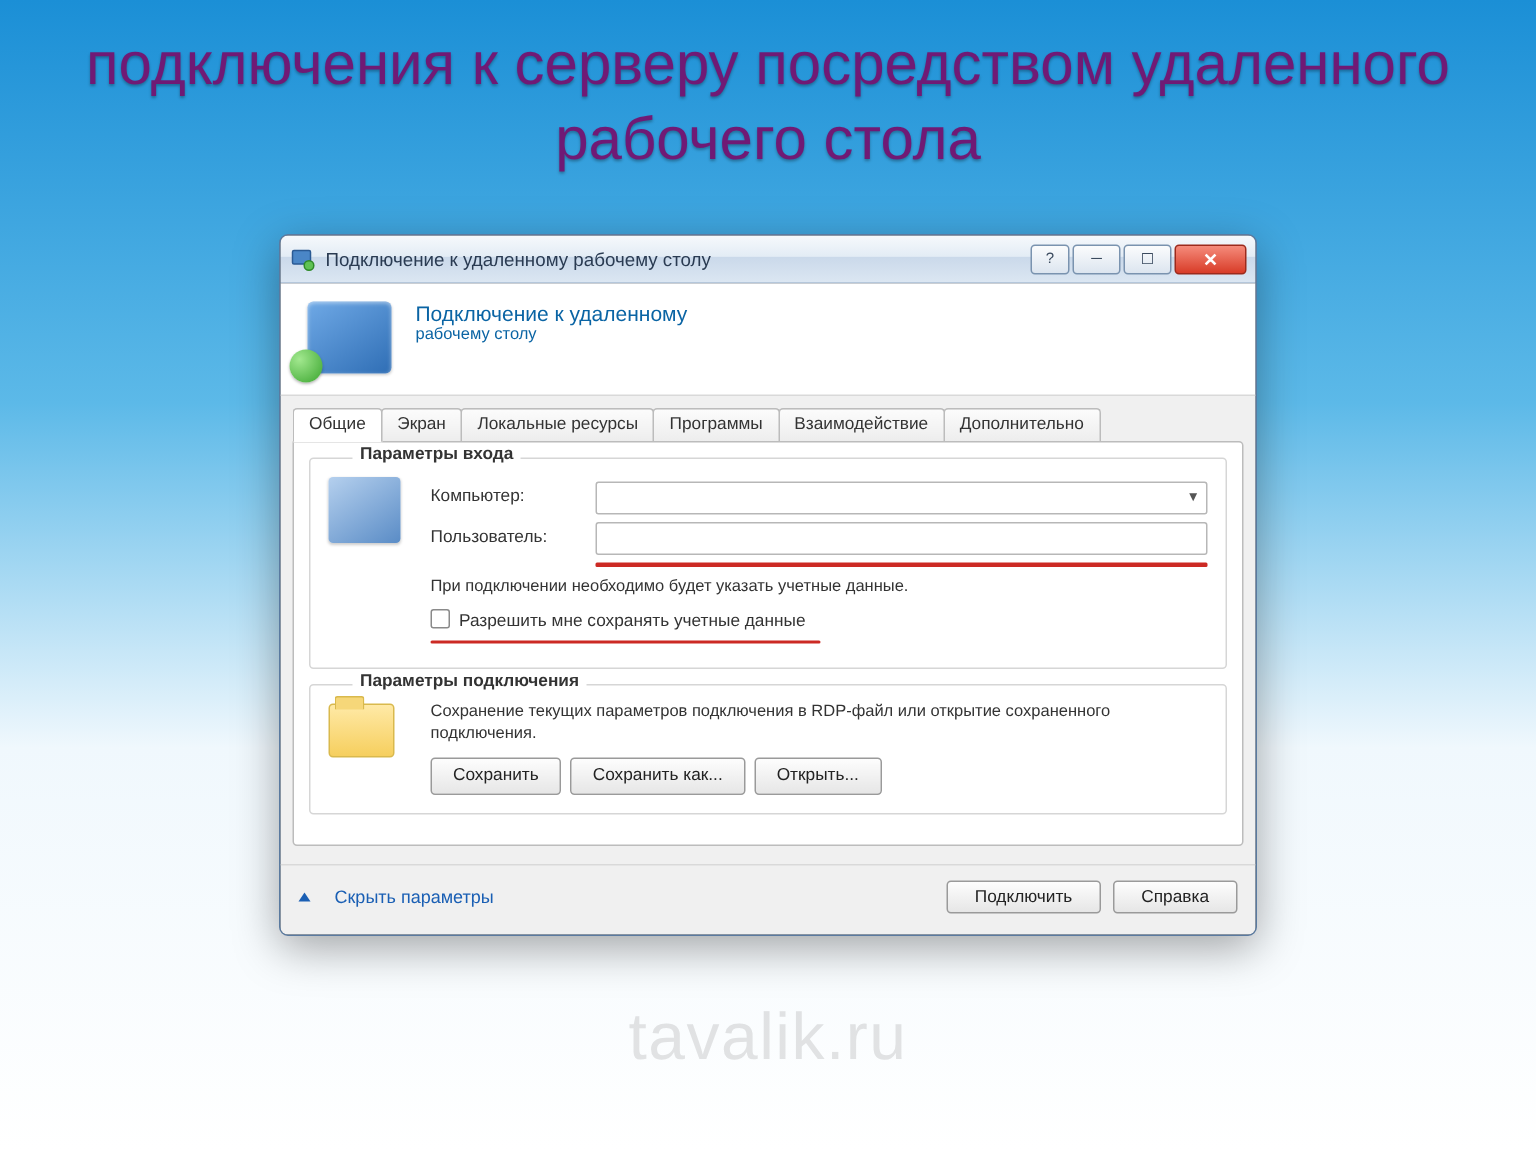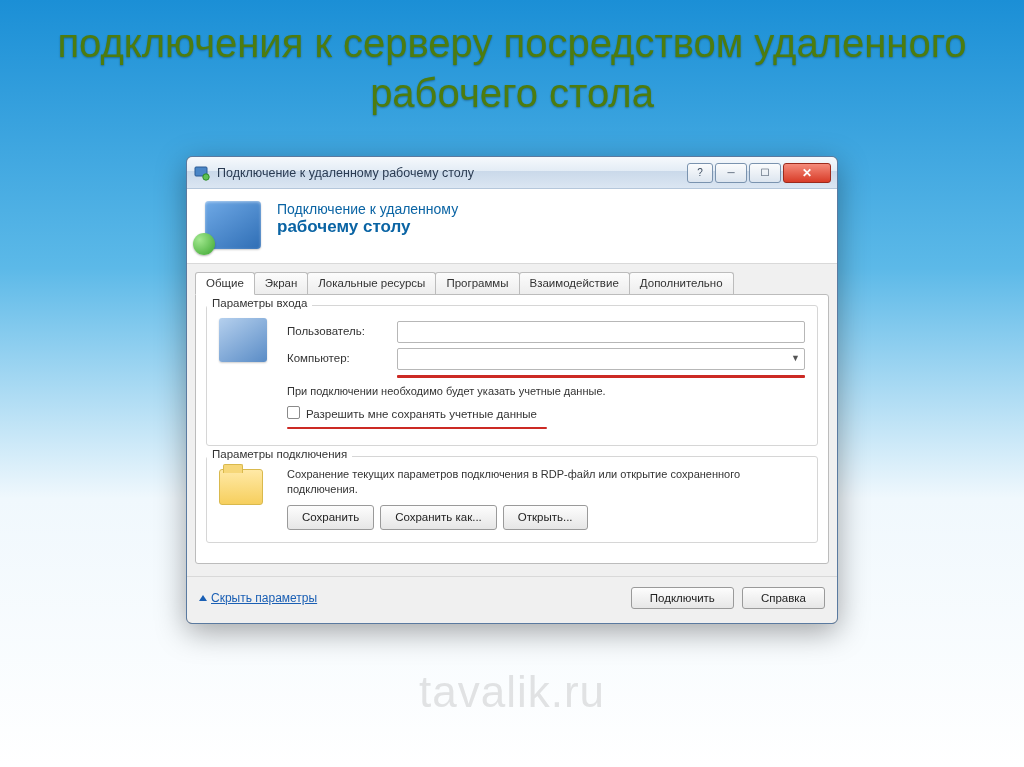--- a/index.html
+++ b/index.html
@@ -6,21 +6,21 @@
   body {
     width: 1024px;
     height: 767px;
     font-family: "Segoe UI", Tahoma, sans-serif;
     background: linear-gradient(180deg, #1b8fd6 0%, #5cb9e8 35%, #f0f8fd 65%, #ffffff 100%);
     overflow: hidden;
     position: relative;
   }
   .slide-title {
     text-align: center;
-    color: #4d7c0f;
+    color: #701a75;
     font-size: 40px;
     font-weight: 400;
     padding: 18px 40px 10px;
     line-height: 1.25;
     text-shadow: 0 1px 2px rgba(0,0,0,0.3);
   }
   .window {
     position: absolute;
     left: 186px;
     top: 156px;
@@ -77,21 +77,21 @@
     position: relative;
     box-shadow: inset 0 1px 3px rgba(255,255,255,0.5), 0 1px 2px rgba(0,0,0,0.2);
   }
   .header-logo::after {
     content: ""; position: absolute; left: -12px; bottom: -6px;
     width: 22px; height: 22px; border-radius: 50%;
     background: radial-gradient(circle at 30% 30%, #a2e88f, #3aa52e);
     box-shadow: 0 1px 2px rgba(0,0,0,0.3);
   }
   .header-text .l1 { font-size: 14px; color: #0a64a4; }
-  .header-text .l2 { font-size: 17px; color: #0a64a4; font-weight: 700; }
+  .header-text .l2 { font-size: 11px; color: #0a64a4; font-weight: 400; }
   .tabs-region {
     padding: 8px 8px 12px;
     background: #f0f0f0;
   }
   .tabs-row { display: flex; }
   .tab {
     font-size: 11.5px;
     padding: 4px 10px 5px;
     background: linear-gradient(180deg, #fcfcfc, #ededed);
     border: 1px solid #bcbcbc;
@@ -115,25 +115,26 @@
   }
   .fieldset {
     border: 1px solid #d6d6d6;
     border-radius: 3px;
     padding: 10px 12px 12px;
     margin-bottom: 10px;
     position: relative;
   }
   .fieldset-legend {
     position: absolute;
-    top: -9px; left: 0;
+    top: -9px; left: 28px;
     background: #fff;
     padding: 0 5px;
     font-size: 11.5px;
     color: #333;
+    font-weight: bold;
   }
   .login-grid {
     display: grid;
     grid-template-columns: 58px 1fr;
     column-gap: 10px;
   }
   .login-icon {
     width: 48px; height: 44px;
     background: linear-gradient(145deg, #b5d0ee, #5a8cc6);
     border-radius: 3px;
@@ -193,22 +194,21 @@
   .footer {
     display: flex;
     align-items: center;
     padding: 10px 12px 14px;
     background: #f0f0f0;
     border-top: 1px solid #d9d9d9;
   }
   .link {
     color: #1a5fb4;
     font-size: 12px;
-    text-decoration: underline;
-    display: flex; align-items:center; gap:4px;justify-content:center;
+    display: flex; align-items:center; gap:16px;justify-content:center;
   }
   .arrow-up {
     width:0;height:0;border-left:4px solid transparent;border-right:4px solid transparent;
     border-bottom:6px solid #1a5fb4;
   }
   .footer-btns { margin-left: auto; display: flex; gap: 8px; }
   .btn.primary { padding: 4px 18px; }
   .watermark {
     position: absolute;
     left: 50%; transform: translateX(-50%);
@@ -263,30 +263,30 @@
 
     <div class="tab-body">
 
       <div class="fieldset">
         <div class="fieldset-legend">Параметры входа</div>
         <div class="login-grid">
           <div class="login-icon"></div>
           <div class="login-content">
 
             <div class="form-row">
-              <div class="form-label">Пользователь:</div>
-              <div class="form-control"></div>
-            </div>
-
-            <div class="form-row">
               <div class="form-label">Компьютер:</div>
               <div class="form-control combo">
                 <span></span>
                 <span class="caret">▼</span>
               </div>
+            </div>
+
+            <div class="form-row">
+              <div class="form-label">Пользователь:</div>
+              <div class="form-control"></div>
             </div>
             <div class="underline-red"></div>
 
             <div class="note">При подключении необходимо будет указать учетные данные.</div>
 
             <div class="chk-row">
               <span class="chk"></span>
               <span>Разрешить мне сохранять учетные данные</span>
             </div>
             <div class="underline-red wide" style="margin-top:3px;max-width:260px"></div>

